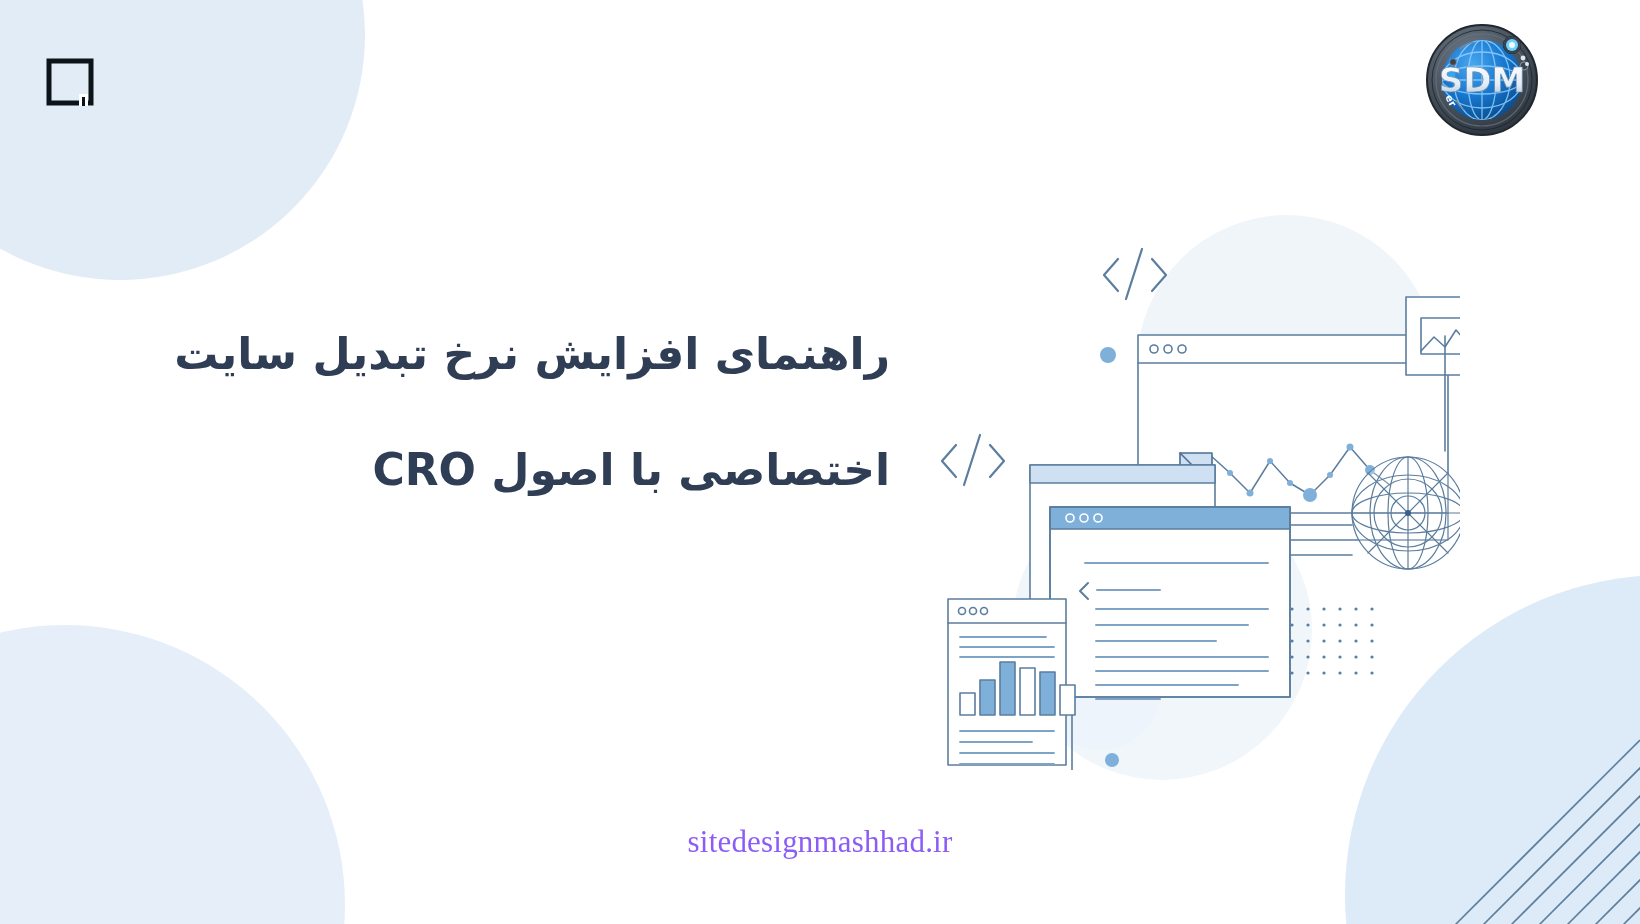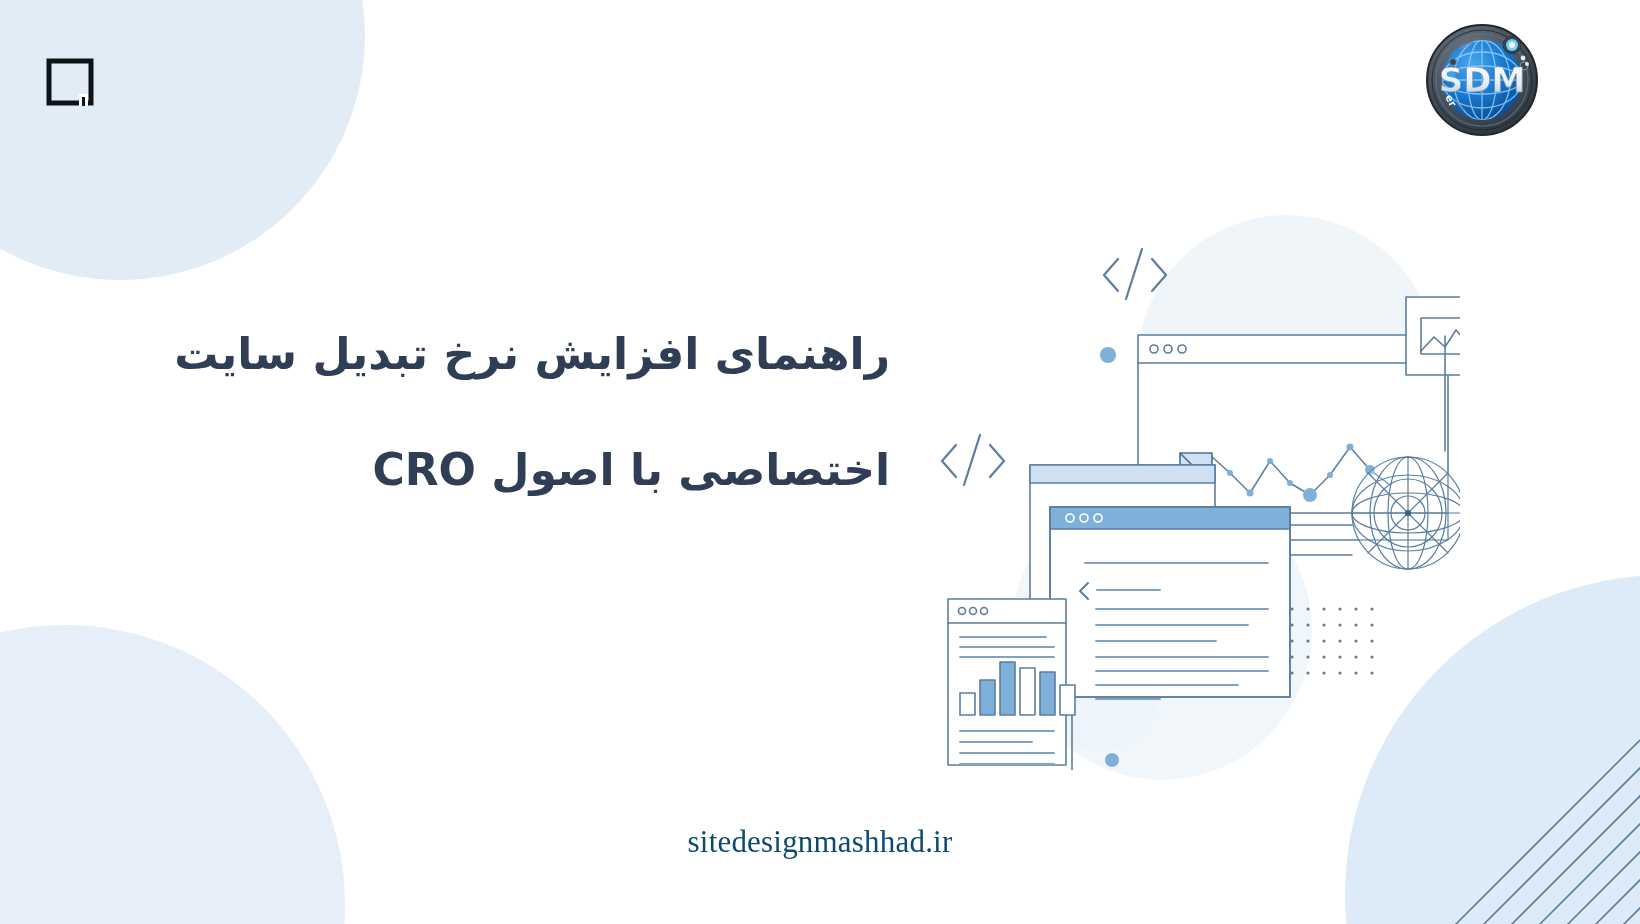--- a/index.html
+++ b/index.html
@@ -102,21 +102,21 @@
   }
 
   
   #footer-url {
     position: absolute;
     left: 0;
     top: 824px;
     width: 1640px;
     text-align: center;
     direction: ltr;
-    color: #0c4a6e;
+    color: #8b5cf6;
     font-family: "Liberation Serif", "DejaVu Serif", serif;
     font-size: 31px;
     font-weight: 400;
     letter-spacing: 0.2px;
   }
 
   
   #illustration {
     position: absolute;
     left: 900px;

